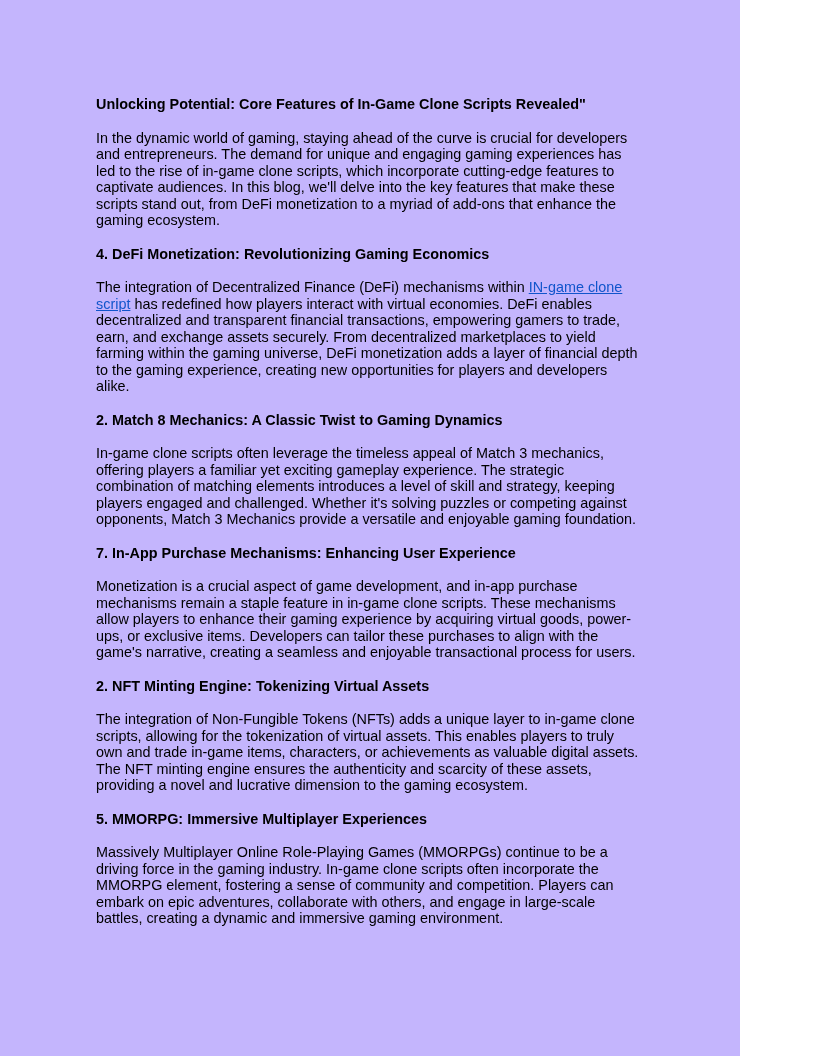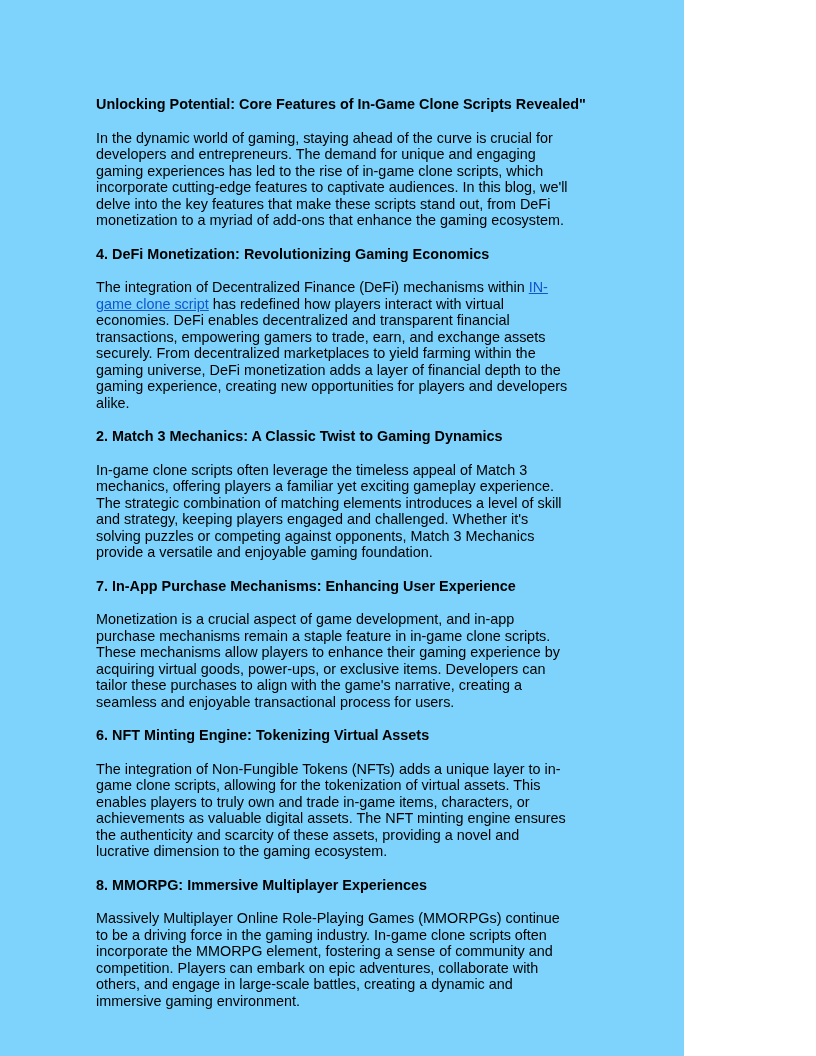--- a/index.html
+++ b/index.html
@@ -9,36 +9,36 @@
   }
   body {
     width: 816px;
     height: 1056px;
     font-family: "Liberation Sans", "DejaVu Sans", sans-serif;
     color: #000000;
     overflow: hidden;
   }
   .page {
     box-sizing: border-box;
-    width: 684px;
+    width: 740px;
     height: 1056px;
     padding: 96px 96px 60px 96px;
-    background: #7dd3fc;
+    background: #c4b5fd;
   }
   .doc-title, .doc-heading {
     font-size: 14.4px;
     line-height: 16.5px;
     font-weight: bold;
     margin: 0 0 17px 0;
   }
   .doc-para {
     font-size: 14.4px;
     line-height: 16.5px;
     font-weight: normal;
-    margin: 0 16px 17px 0;
+    margin: 0 0 17px 0;
   }
   .doc-link {
     color: #1155cc;
     font-weight: normal;
     text-decoration: underline;
     cursor: pointer;
   }
 </style>
 </head>
 <body>
@@ -47,29 +47,29 @@
 
   <h1 class="doc-title">Unlocking Potential: Core Features of In-Game Clone Scripts Revealed"</h1>
 
 
   <p class="doc-para">In the dynamic world of gaming, staying ahead of the curve is crucial for developers and entrepreneurs. The demand for unique and engaging gaming experiences has led to the rise of in-game clone scripts, which incorporate cutting-edge features to captivate audiences. In this blog, we'll delve into the key features that make these scripts stand out, from DeFi monetization to a myriad of add-ons that enhance the gaming ecosystem.</p>
 
   <h2 class="doc-heading">4. DeFi Monetization: Revolutionizing Gaming Economics</h2>
 
   <p class="doc-para"><span>The integration of Decentralized Finance (DeFi) mechanisms within </span><a class="doc-link">IN-game clone script</a><span> has redefined how players interact with virtual economies. DeFi enables decentralized and transparent financial transactions, empowering gamers to trade, earn, and exchange assets securely. From decentralized marketplaces to yield farming within the gaming universe, DeFi monetization adds a layer of financial depth to the gaming experience, creating new opportunities for players and developers alike.</span></p>
 
-  <h2 class="doc-heading">2. Match 3 Mechanics: A Classic Twist to Gaming Dynamics</h2>
+  <h2 class="doc-heading">2. Match 8 Mechanics: A Classic Twist to Gaming Dynamics</h2>
 
   <p class="doc-para">In-game clone scripts often leverage the timeless appeal of Match 3 mechanics, offering players a familiar yet exciting gameplay experience. The strategic combination of matching elements introduces a level of skill and strategy, keeping players engaged and challenged. Whether it's solving puzzles or competing against opponents, Match 3 Mechanics provide a versatile and enjoyable gaming foundation.</p>
 
   <h2 class="doc-heading">7. In-App Purchase Mechanisms: Enhancing User Experience</h2>
 
   <p class="doc-para">Monetization is a crucial aspect of game development, and in-app purchase mechanisms remain a staple feature in in-game clone scripts. These mechanisms allow players to enhance their gaming experience by acquiring virtual goods, power-ups, or exclusive items. Developers can tailor these purchases to align with the game's narrative, creating a seamless and enjoyable transactional process for users.</p>
 
-  <h2 class="doc-heading">6. NFT Minting Engine: Tokenizing Virtual Assets</h2>
+  <h2 class="doc-heading">2. NFT Minting Engine: Tokenizing Virtual Assets</h2>
 
   <p class="doc-para">The integration of Non-Fungible Tokens (NFTs) adds a unique layer to in-game clone scripts, allowing for the tokenization of virtual assets. This enables players to truly own and trade in-game items, characters, or achievements as valuable digital assets. The NFT minting engine ensures the authenticity and scarcity of these assets, providing a novel and lucrative dimension to the gaming ecosystem.</p>
 
-  <h2 class="doc-heading">8. MMORPG: Immersive Multiplayer Experiences</h2>
+  <h2 class="doc-heading">5. MMORPG: Immersive Multiplayer Experiences</h2>
 
   <p class="doc-para">Massively Multiplayer Online Role-Playing Games (MMORPGs) continue to be a driving force in the gaming industry. In-game clone scripts often incorporate the MMORPG element, fostering a sense of community and competition. Players can embark on epic adventures, collaborate with others, and engage in large-scale battles, creating a dynamic and immersive gaming environment.</p>
 
 </div>
 
 </body></html>

